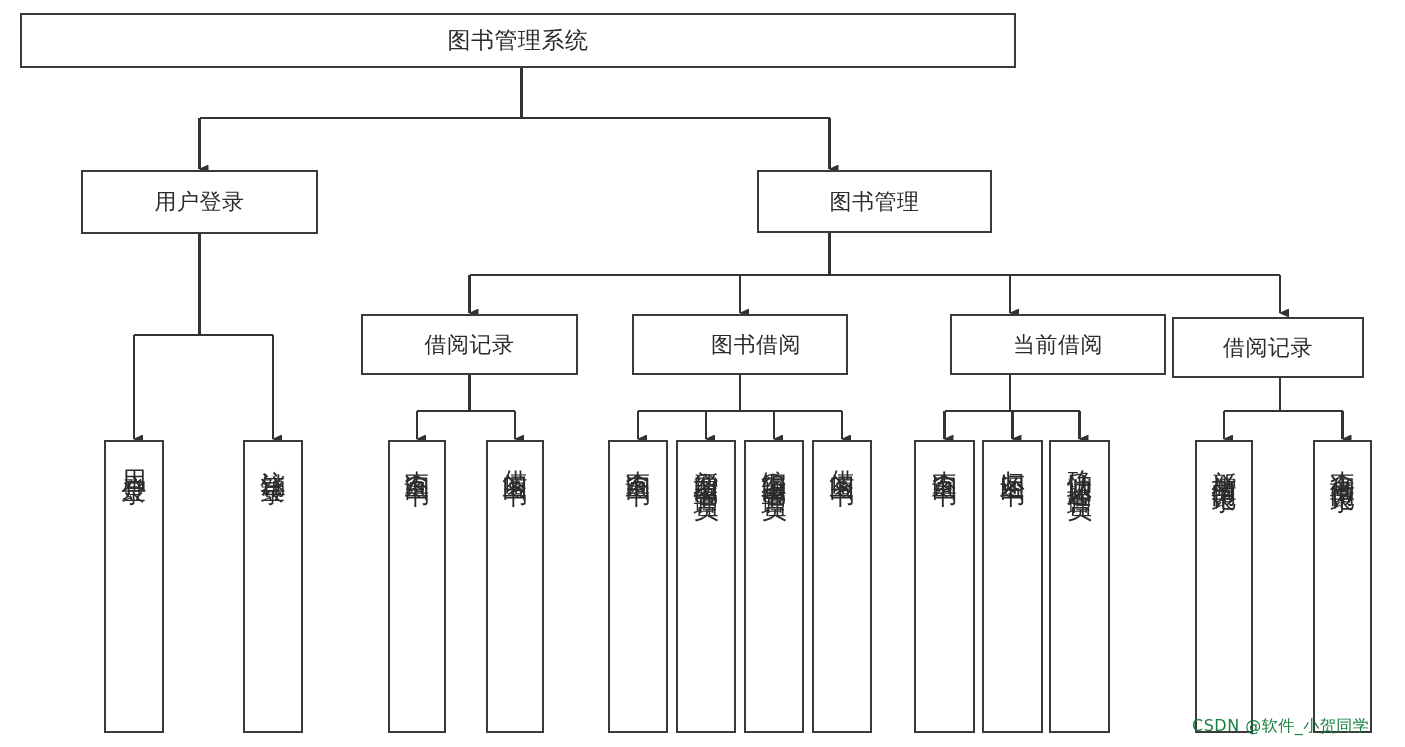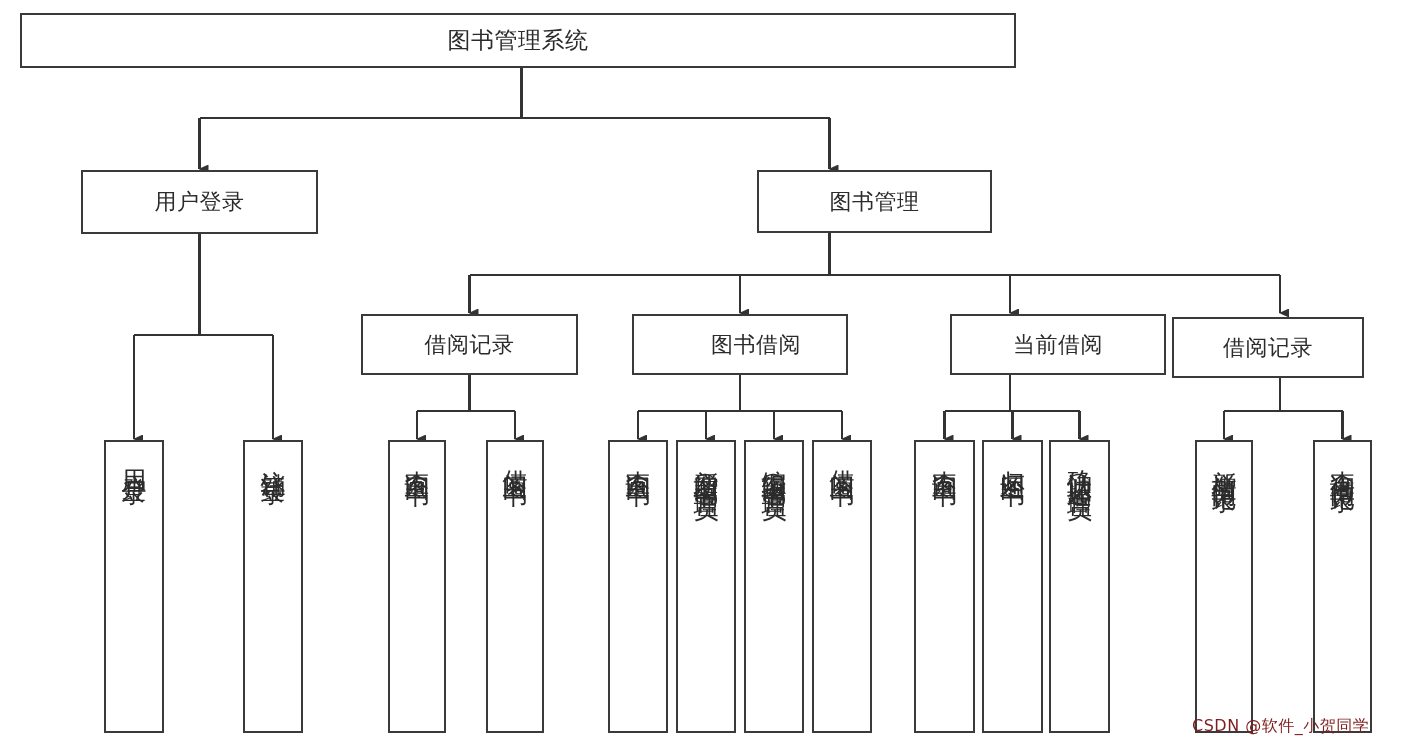--- a/index.html
+++ b/index.html
@@ -52,21 +52,21 @@
     writing-mode: vertical-rl;
     text-orientation: upright;
     font-size: 25px;
     letter-spacing: 4px;
     line-height: 1;
     white-space: nowrap;
   }
   .node.root .label { font-size: 23px; }
   .watermark {
     position: absolute;
-    color: #7f1d1d;
+    color: #15803d;
     font-size: 16px;
     letter-spacing: 0.5px;
     white-space: nowrap;
     user-select: none;
   }
 </style>
 </head>
 <body>
 
 <div id="diagram-root">

